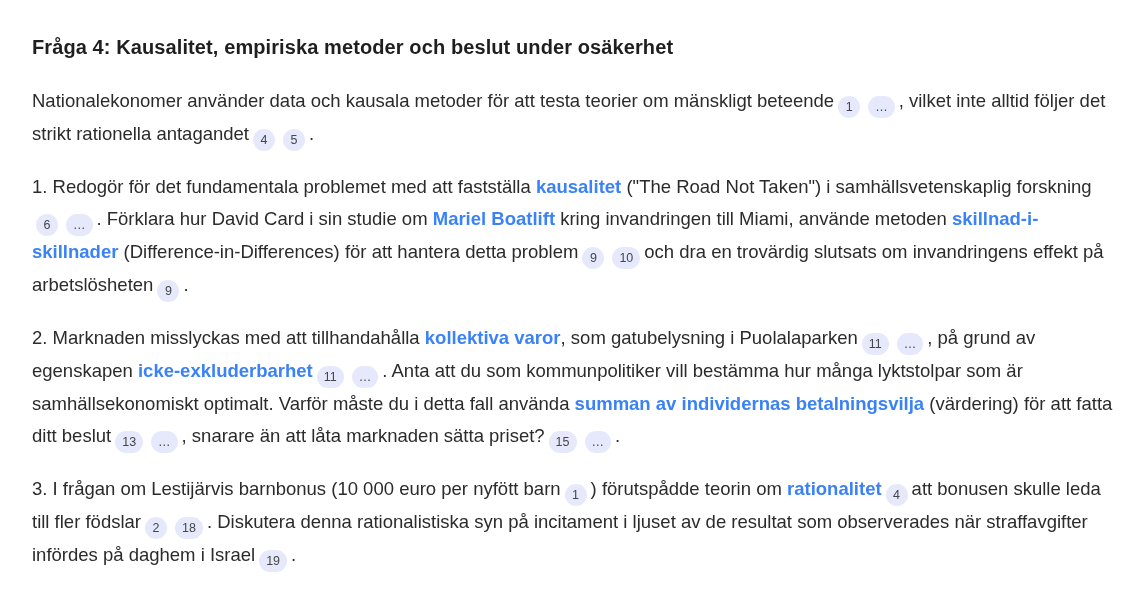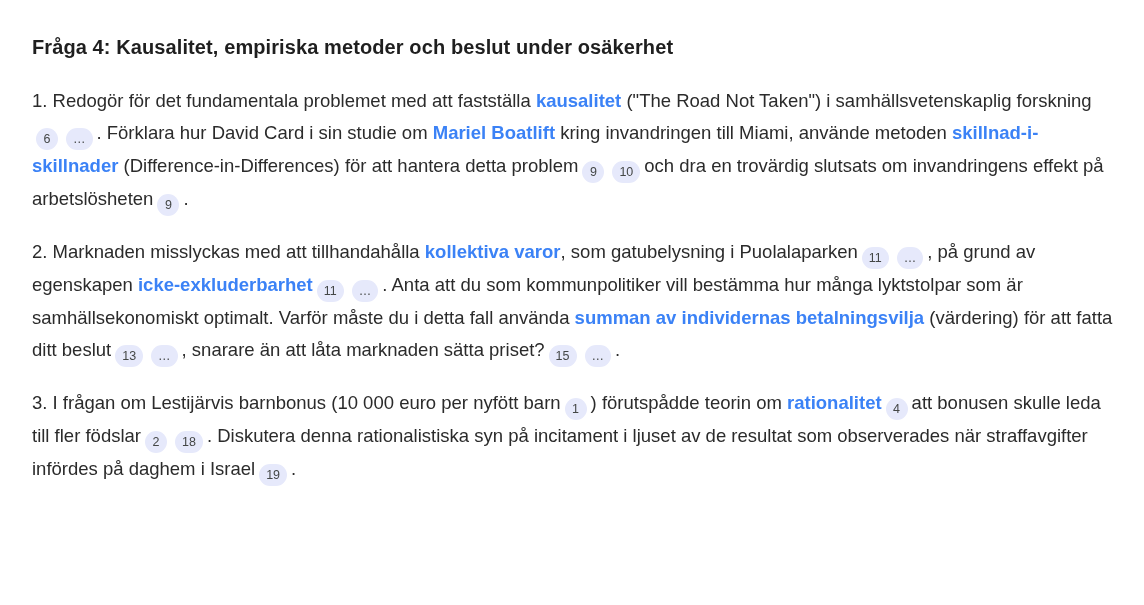--- a/index.html
+++ b/index.html
@@ -56,17 +56,18 @@
     cursor: pointer;
     white-space: nowrap;
   }
 </style>
 </head>
 <body>
 
 <div class="doc">
   <h1 class="doc-heading">Fråga 4: Kausalitet, empiriska metoder och beslut under osäkerhet</h1>
   <div>
+      <p class="para"><span class="text-run">Nationalekonomer använder data och kausala metoder för att testa teorier om mänskligt beteende</span><span class="chip">1</span><span class="chip">…</span><span class="text-run">, vilket inte alltid följer det strikt rationella antagandet</span><span class="chip">4</span><span class="chip">5</span><span class="text-run">.</span></p>
       <p class="para"><span class="text-run">1. Redogör för det fundamentala problemet med att fastställa </span><strong class="bold-term">kausalitet</strong><span class="text-run"> ("The Road Not Taken") i samhällsvetenskaplig forskning</span><span class="chip">6</span><span class="chip">…</span><span class="text-run">. Förklara hur David Card i sin studie om </span><strong class="bold-term">Mariel Boatlift</strong><span class="text-run"> kring invandringen till Miami, använde metoden </span><strong class="bold-term">skillnad-i-skillnader</strong><span class="text-run"> (Difference-in-Differences) för att hantera detta problem</span><span class="chip">9</span><span class="chip">10</span><span class="text-run">och dra en trovärdig slutsats om invandringens effekt på arbetslösheten</span><span class="chip">9</span><span class="text-run">.</span></p>
       <p class="para"><span class="text-run">2. Marknaden misslyckas med att tillhandahålla </span><strong class="bold-term">kollektiva varor</strong><span class="text-run">, som gatubelysning i Puolalaparken</span><span class="chip">11</span><span class="chip">…</span><span class="text-run">, på grund av egenskapen </span><strong class="bold-term">icke-exkluderbarhet</strong><span class="chip">11</span><span class="chip">…</span><span class="text-run">. Anta att du som kommunpolitiker vill bestämma hur många lyktstolpar som är samhällsekonomiskt optimalt. Varför måste du i detta fall använda </span><strong class="bold-term">summan av individernas betalningsvilja</strong><span class="text-run"> (värdering) för att fatta ditt beslut</span><span class="chip">13</span><span class="chip">…</span><span class="text-run">, snarare än att låta marknaden sätta priset?</span><span class="chip">15</span><span class="chip">…</span><span class="text-run">.</span></p>
       <p class="para"><span class="text-run">3. I frågan om Lestijärvis barnbonus (10 000 euro per nyfött barn</span><span class="chip">1</span><span class="text-run">) förutspådde teorin om </span><strong class="bold-term">rationalitet</strong><span class="chip">4</span><span class="text-run">att bonusen skulle leda till fler födslar</span><span class="chip">2</span><span class="chip">18</span><span class="text-run">. Diskutera denna rationalistiska syn på incitament i ljuset av de resultat som observerades när straffavgifter infördes på daghem i Israel</span><span class="chip">19</span><span class="text-run">.</span></p>
     </div>
 </div>
 
 </body></html>

